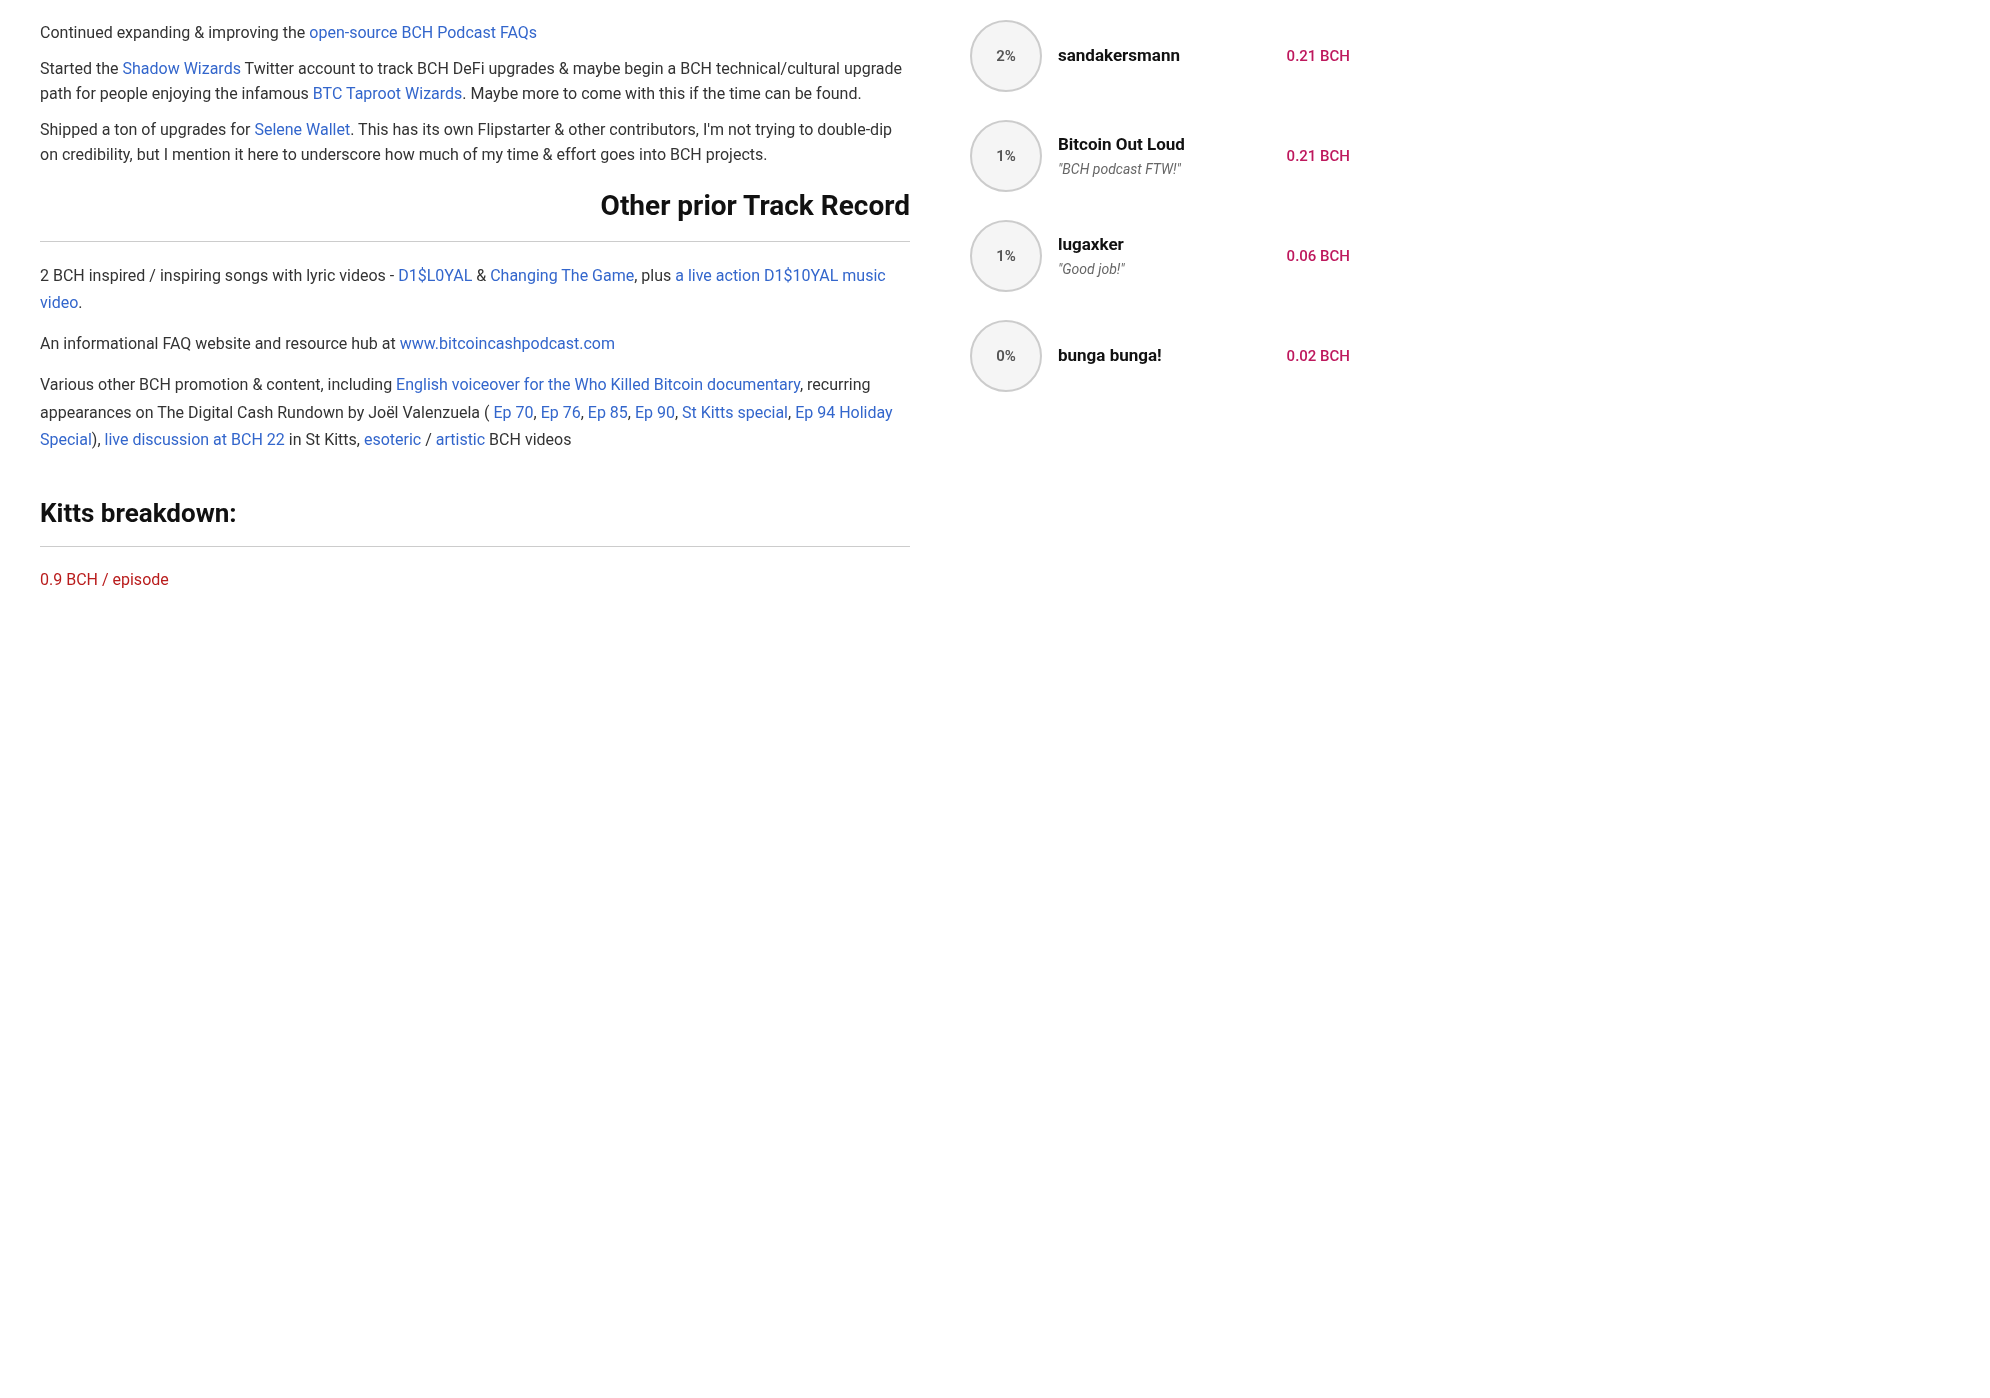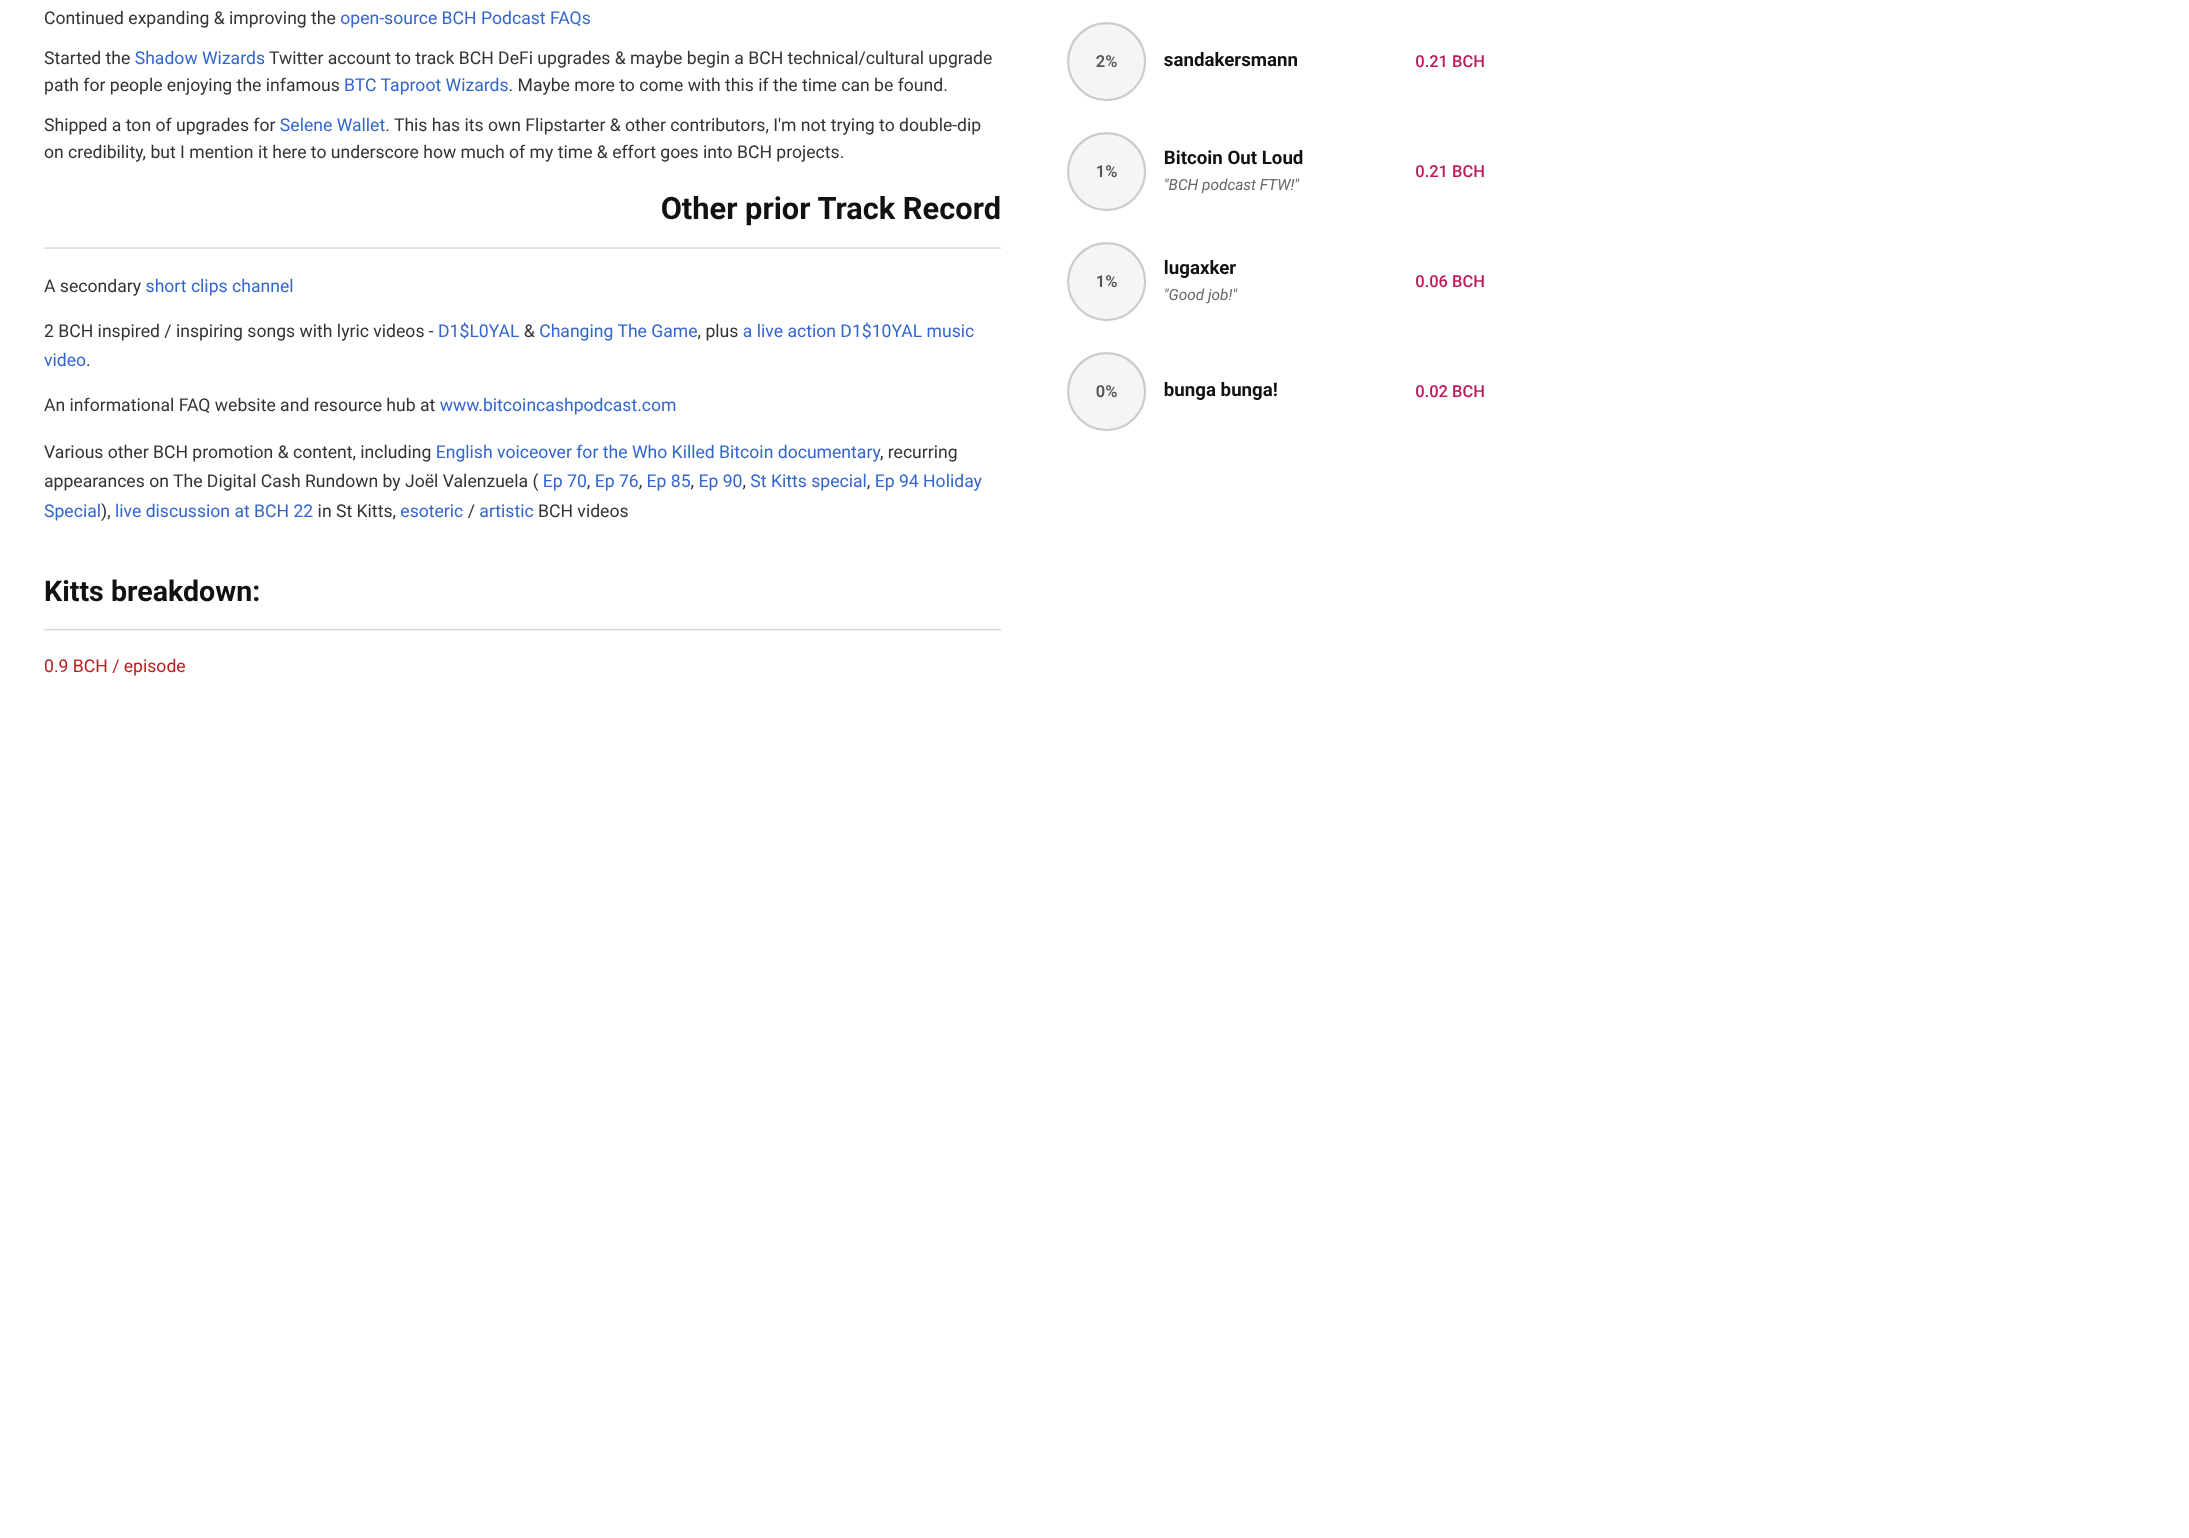--- a/index.html
+++ b/index.html
@@ -19,21 +19,21 @@
     .page-container {
       display: flex;
       max-width: 1990px;
       padding: 0 40px;
       gap: 60px;
     }
 
     .main-content {
       flex: 1;
       max-width: 870px;
-      padding: 4px 0;
+      padding: 20px 0;
     }
 
     .sidebar {
       width: 380px;
       padding: 20px 0;
       flex-shrink: 0;
     }
 
     
     .intro-text {
@@ -161,23 +161,20 @@
       <a href="#">Selene Wallet</a>. 
       This has its own Flipstarter &amp; other contributors, I'm not trying to double-dip on credibility, but I mention it here to underscore how much of my time &amp; effort goes into BCH projects.
     </p>
 
     <h2 class="section-heading">Other prior Track Record</h2>
     <hr class="divider">
 
     <div class="track-record-content">
 
 
-      <p>
-        A secondary <a href="#">short clips channel</a>
-      </p>
 
       <p>
         2 BCH inspired / inspiring songs with lyric videos - 
         <a href="#">D1$L0YAL</a> &amp; 
         <a href="#">Changing The Game</a>, 
         plus <a href="#">a live action D1$10YAL music video</a>.
       </p>
 
       <p>
         An informational FAQ website and resource hub at 

